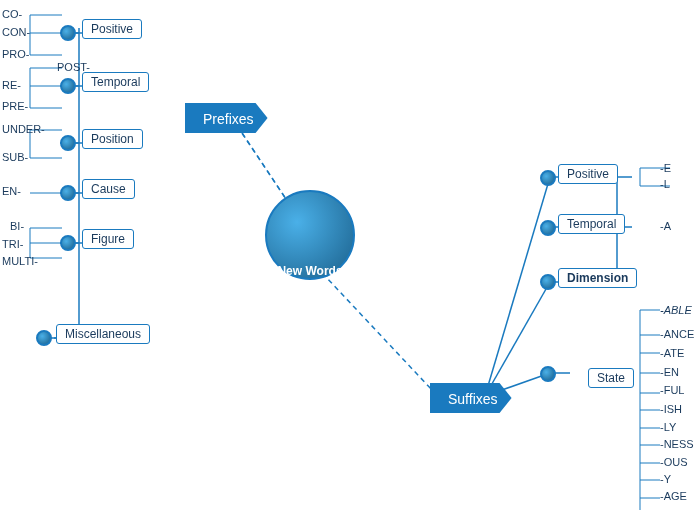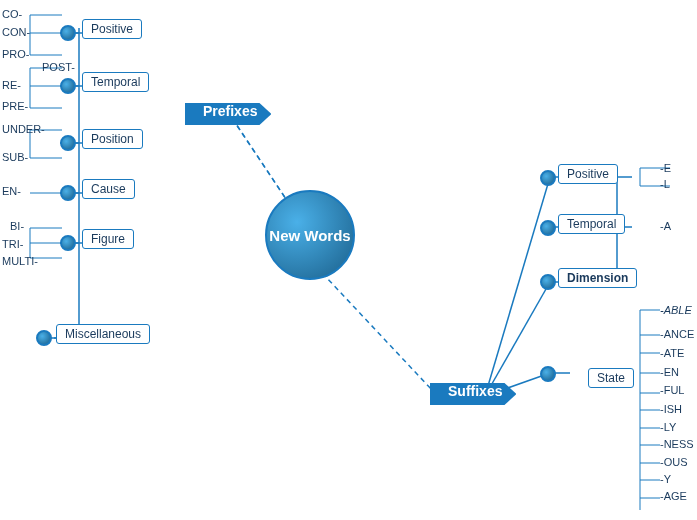--- a/index.html
+++ b/index.html
@@ -33,45 +33,45 @@
       color: #1a3a5c;
       white-space: nowrap;
       font-weight: 500;
       text-align: center;
     }
     .node-arrow {
       position: absolute;
       background: #1a7abf;
       color: #fff;
       font-size: 14px;
-      font-weight: bold;
-      padding: 0 14px 6px 18px;
+      font-weight: normal;
+      padding: 8px 14px 6px 18px;
       clip-path: polygon(0 0, calc(100% - 12px) 0, 100% 50%, calc(100% - 12px) 100%, 0 100%);
       white-space: nowrap;
     }
     .node-circle-small {
       position: absolute;
       width: 16px;
       height: 16px;
       border-radius: 50%;
       background: radial-gradient(circle at 35% 35%, #4ab0e8, #1a5f8a);
       border: 2px solid #1a7abf;
     }
     .node-circle-large {
       position: absolute;
       width: 90px;
       height: 90px;
       border-radius: 50%;
       background: radial-gradient(circle at 35% 35%, #4ab0e8, #1a5f8a);
       border: 2px solid #1a7abf;
       display: flex;
-      align-items: center;
+      align-items: flex-end;
       justify-content: center;
       color: #fff;
-      font-size: 15px;
+      font-size: 12px;
       font-weight: bold;
       text-align: center;
     }
     .label-text {
       position: absolute;
       font-size: 11px;
       color: #1a3a5c;
       font-weight: 500;
     }
   </style>
@@ -177,21 +177,21 @@
 </div>
 
 <div class="label-text" style="left:2px; top:8px;">CO-</div>
 <div class="label-text" style="left:2px; top:26px;">CON-</div>
 <div class="label-text" style="left:2px; top:48px;">PRO-</div>
 
 <div class="node-circle-small" style="left:60px; top:78px;"></div>
 <div class="node-box" style="left:82px; top:72px;">
   <span>Temporal</span>
 </div>
-<div class="label-text" style="left:2px; top:61px;padding-left:40px;">POST-</div>
+<div class="label-text" style="left:17px; top:61px;padding-left:40px;">POST-</div>
 <div class="label-text" style="left:2px; top:79px;">RE-</div>
 <div class="label-text" style="left:2px; top:100px;">PRE-</div>
 
 <div class="node-circle-small" style="left:60px; top:135px;"></div>
 <div class="node-box" style="left:82px; top:129px;">
   <span>Position</span>
 </div>
 <div class="label-text" style="left:2px; top:123px;">UNDER-</div>
 <div class="label-text" style="left:2px; top:151px;">SUB-</div>
 

